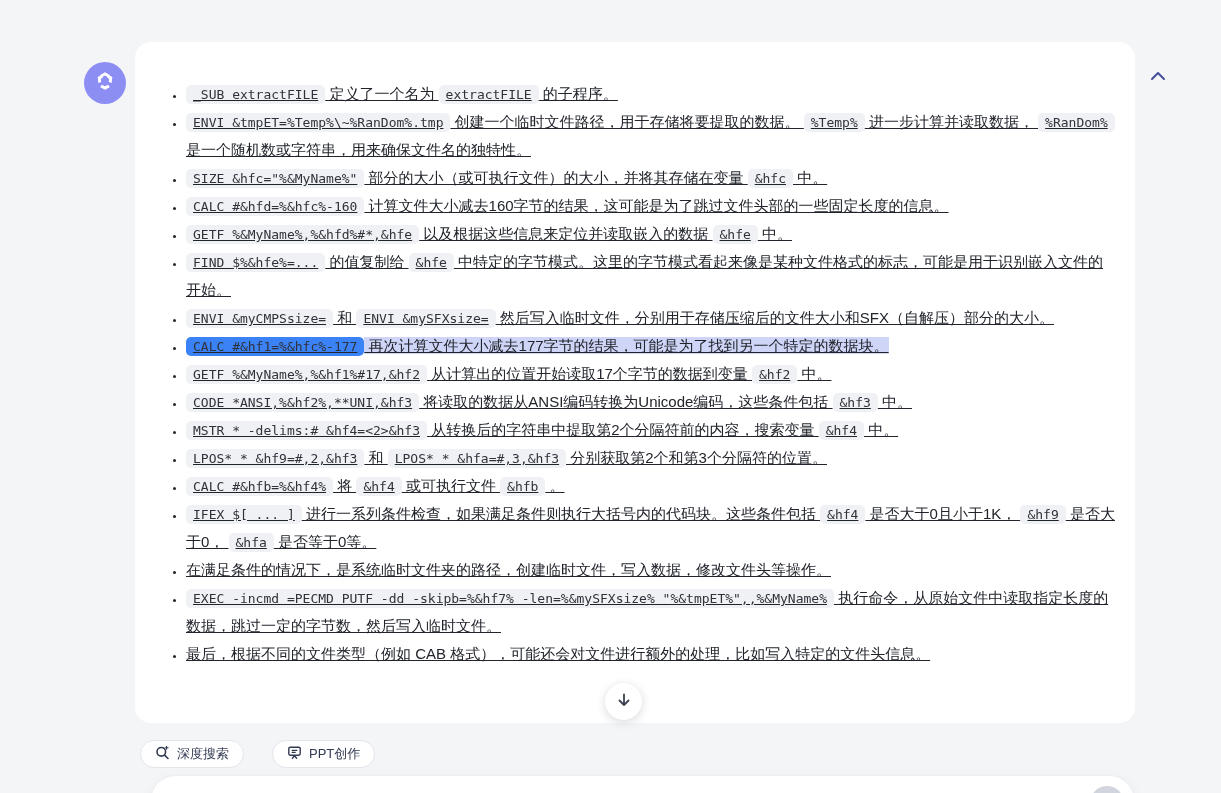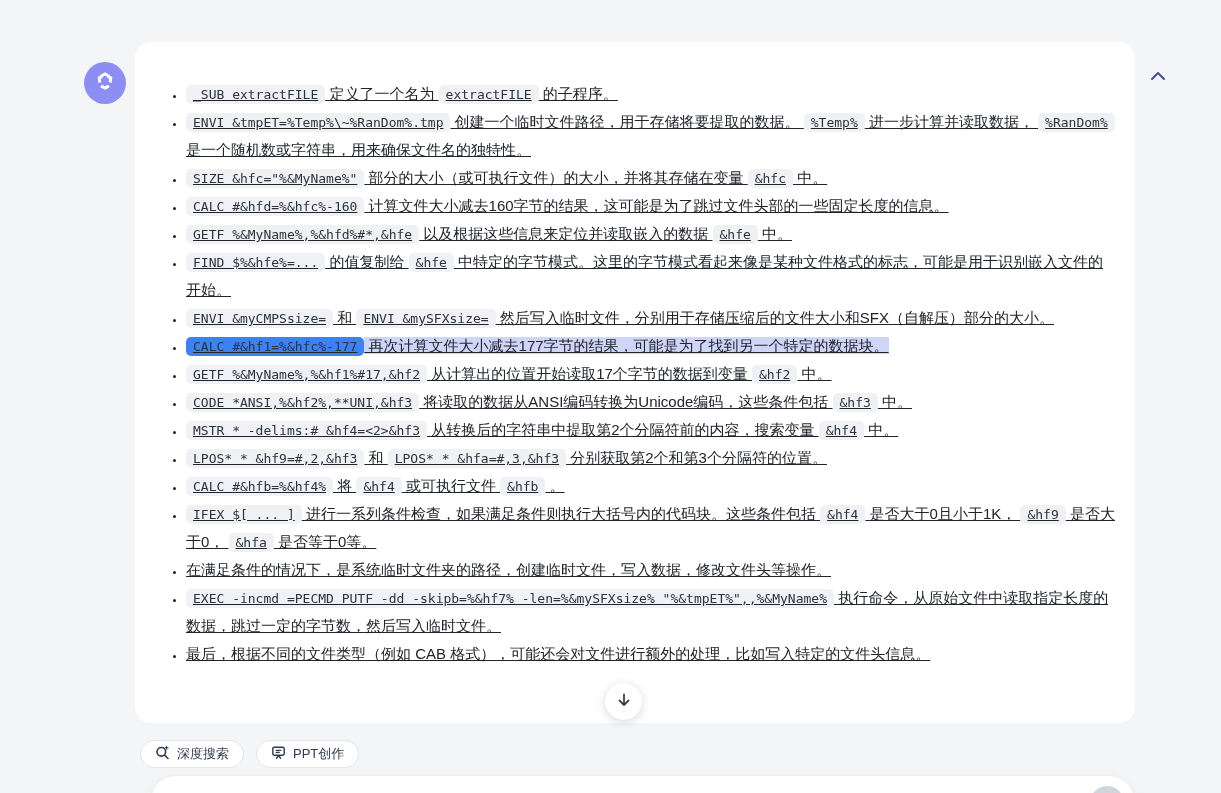--- a/index.html
+++ b/index.html
@@ -45,21 +45,21 @@
   }
   
   .scroll-down {
     position:absolute; left:605px; top:683px; width:37px; height:37px;
     border-radius:50%; background:#ffffff; border:none;
     box-shadow:0 2px 10px rgba(40,45,60,0.18);
     display:flex; align-items:center; justify-content:center;
     cursor:pointer; z-index:5;
   }
   
-  .actions { position:absolute; left:140px; top:740px; display:flex; gap:12px; }
+  .actions { position:absolute; left:140px; top:740px; display:flex; gap:28px; }
   .pill {
     display:inline-flex; align-items:center; gap:7px;
     height:28px; padding:0 14px;
     background:#ffffff; border:1px solid #e3e5ea; border-radius:999px;
     font-size:13px; color:#323a52; cursor:pointer;
     font-family:"Liberation Sans","DejaVu Sans",sans-serif;
   }
   
   .composer {
     position:absolute; left:150px; top:775px; width:985px; height:70px;

